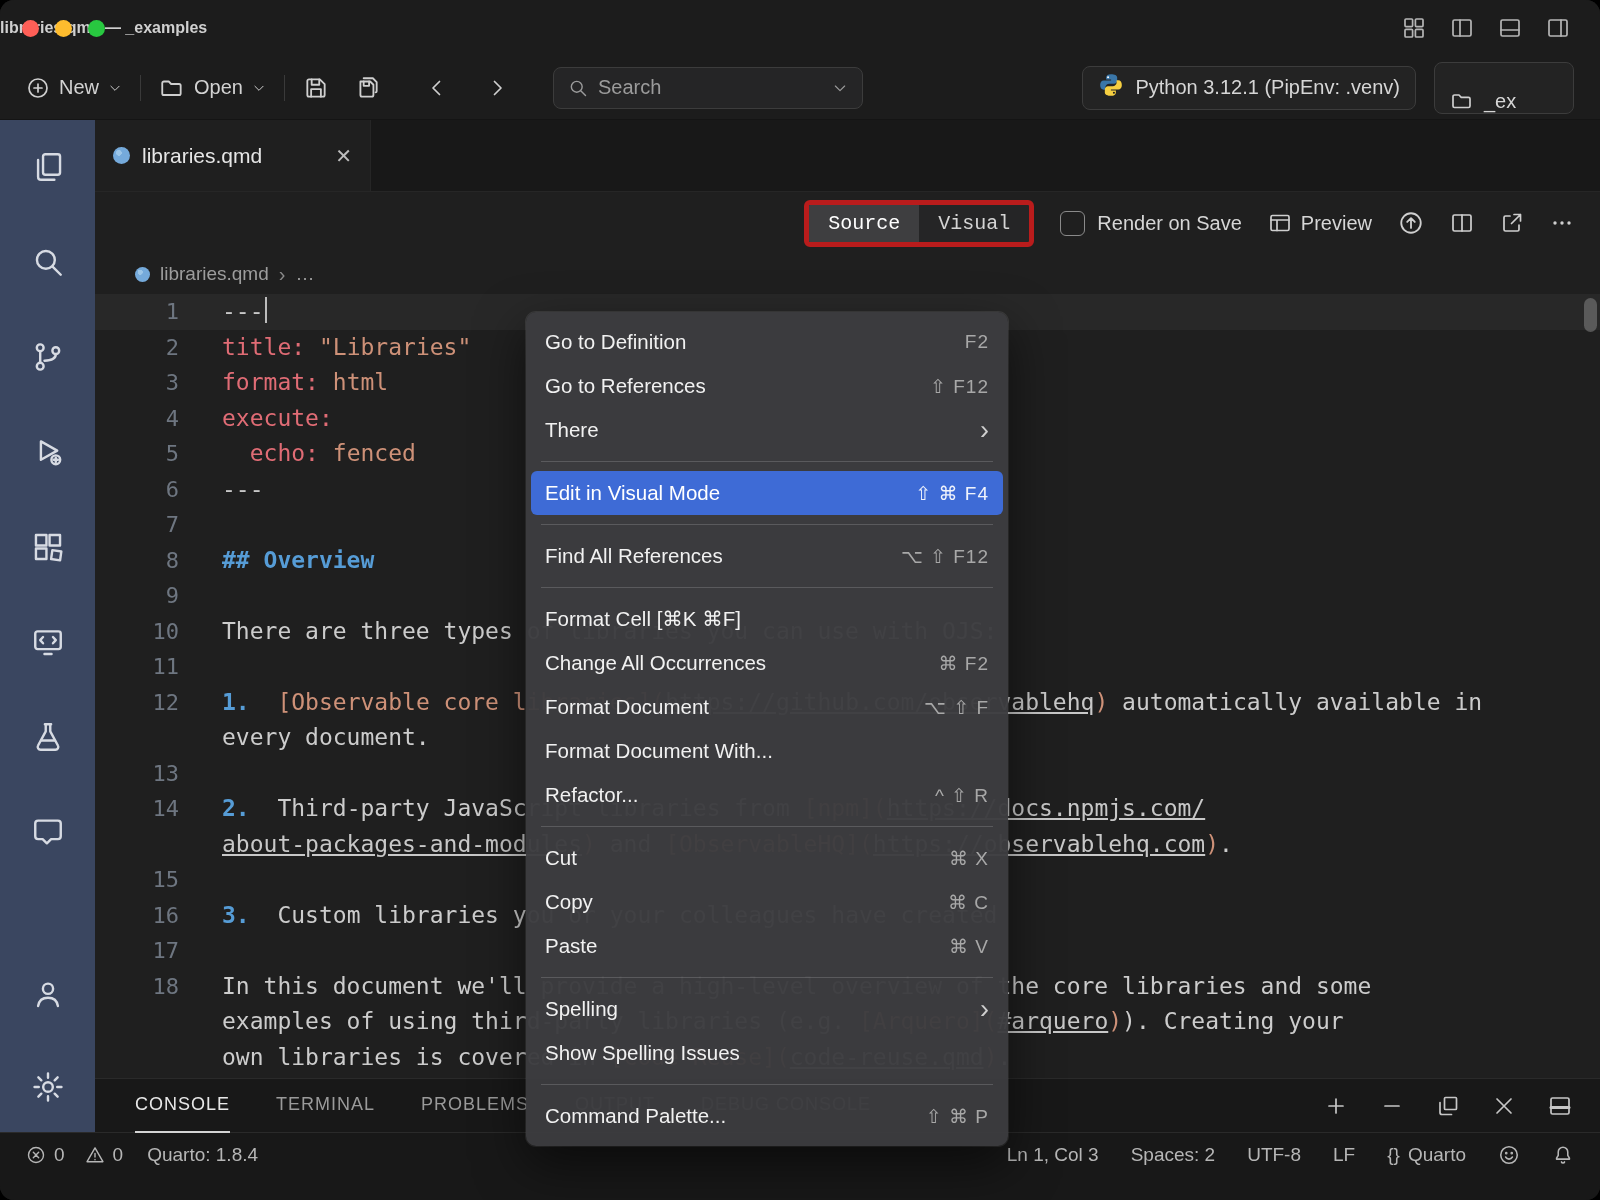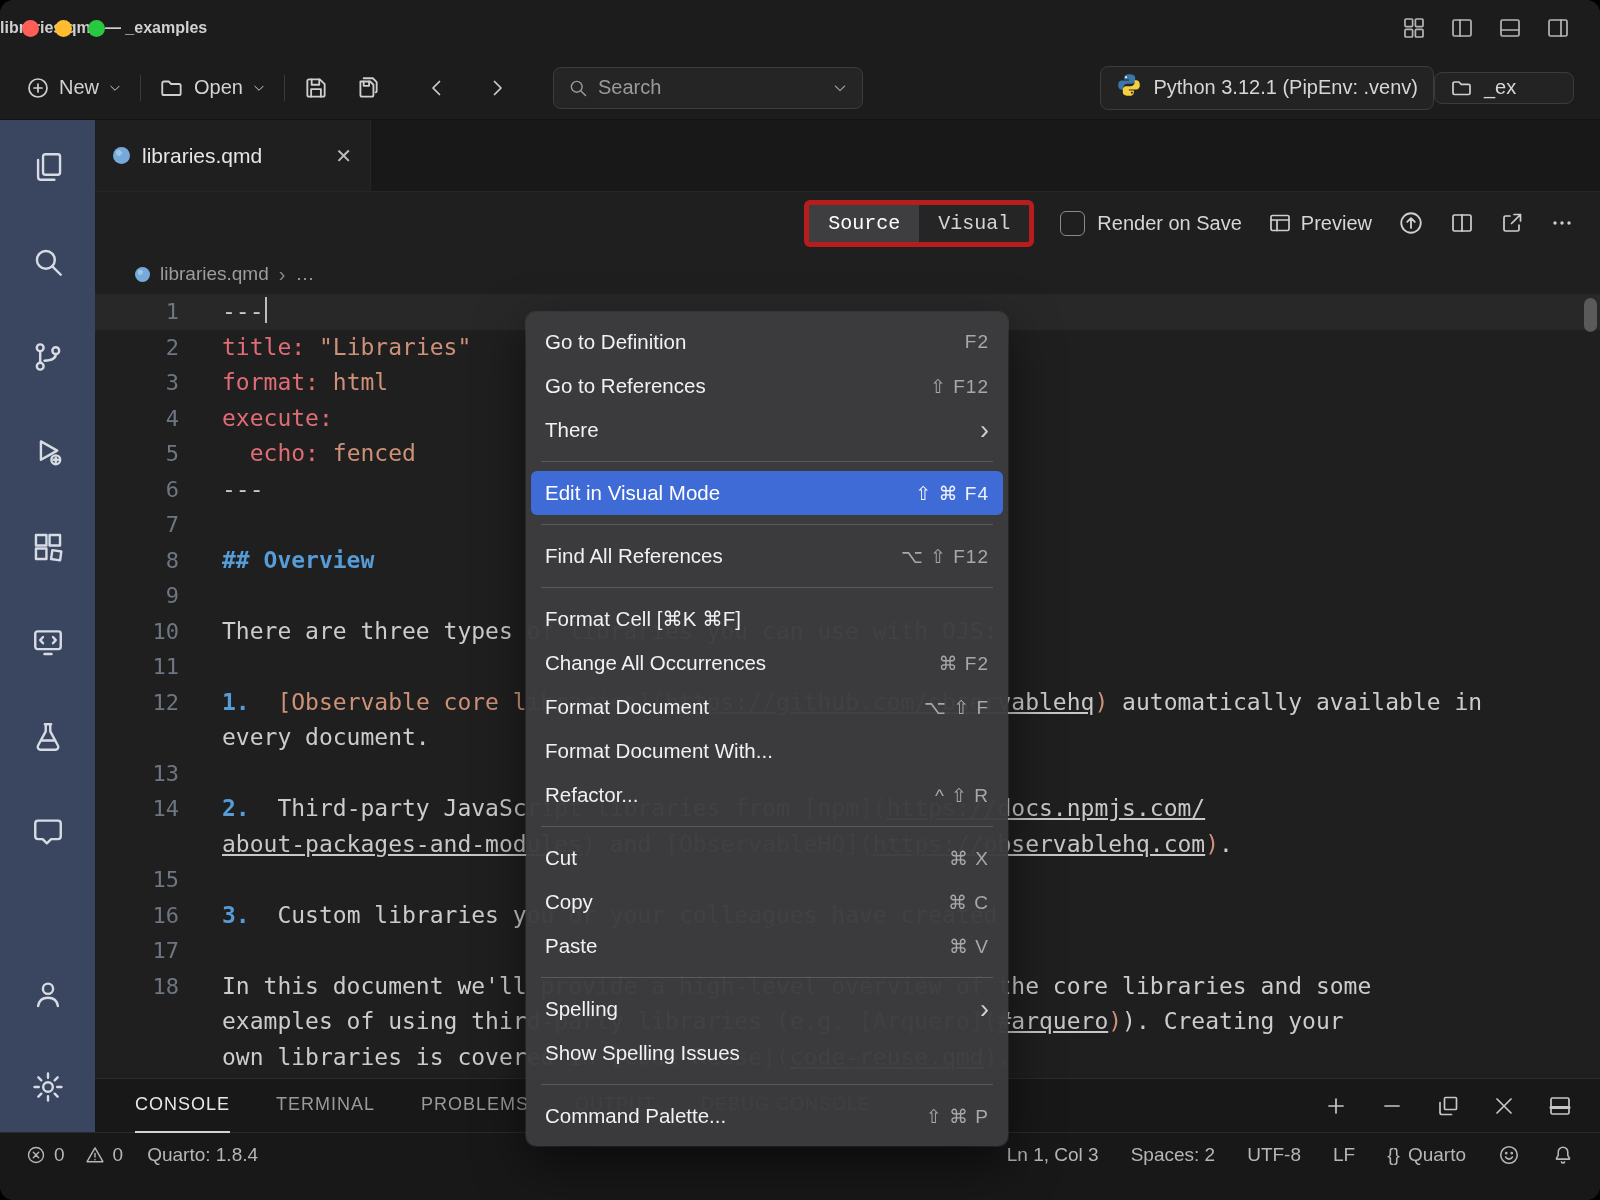--- a/index.html
+++ b/index.html
@@ -20,22 +20,22 @@
   .toolbar { height:64px; background:#1c1c1c; display:flex; align-items:center; padding:0 26px; border-bottom:1px solid #141414; }
   .tbtn { display:flex; align-items:center; gap:9px; color:#d2d2d2; font-size:20px; cursor:default; }
   .tsep { width:1px; height:26px; background:#3a3a3a; margin:0 18px; flex:none; }
   .ticon { color:#cfcfcf; display:flex; align-items:center; }
   .icon-gap { margin-left:26px; }
   .search-box { width:310px; height:42px; margin-left:44px; background:#252526; border:1px solid #3c3c3c;
                 border-radius:8px; display:flex; align-items:center; padding:0 14px; color:#9b9b9b; font-size:20px; gap:10px; }
   .search-box .spacer { flex:1; }
   .interp { margin-left:auto; height:44px; border:1px solid #3c3c3c; background:#232323; border-radius:8px;
             display:flex; align-items:center; gap:11px; padding:0 15px; color:#d6d6d6; font-size:20px; flex:none; }
-  .workspace { height:32px; border:1px solid #3c3c3c; background:#232323; border-radius:8px;
-               display:flex; align-items:center; gap:10px; padding:0 15px; color:#d6d6d6; font-size:20px; flex:none; min-width:140px; }
+  .workspace { margin-left:18px; height:52px; border:1px solid #3c3c3c; background:#232323; border-radius:8px;
+               display:flex; align-items:flex-end; gap:10px; padding:0 15px; color:#d6d6d6; font-size:20px; flex:none; min-width:140px; }
 
   
   .middle { display:flex; height:1012px; }
   .activitybar { width:95px; background:var(--activity); display:flex; flex-direction:column; align-items:center;
                  padding:14px 0 12px; flex:none; }
   .act { width:66px; height:66px; display:flex; align-items:center; justify-content:center; color:#d7dbe3; margin-bottom:29px; }
   .act.push { margin-top:auto; margin-bottom:27px; }
   .act.last { margin-bottom:0; }
 
   .main { flex:1; display:flex; flex-direction:column; min-width:0; }

